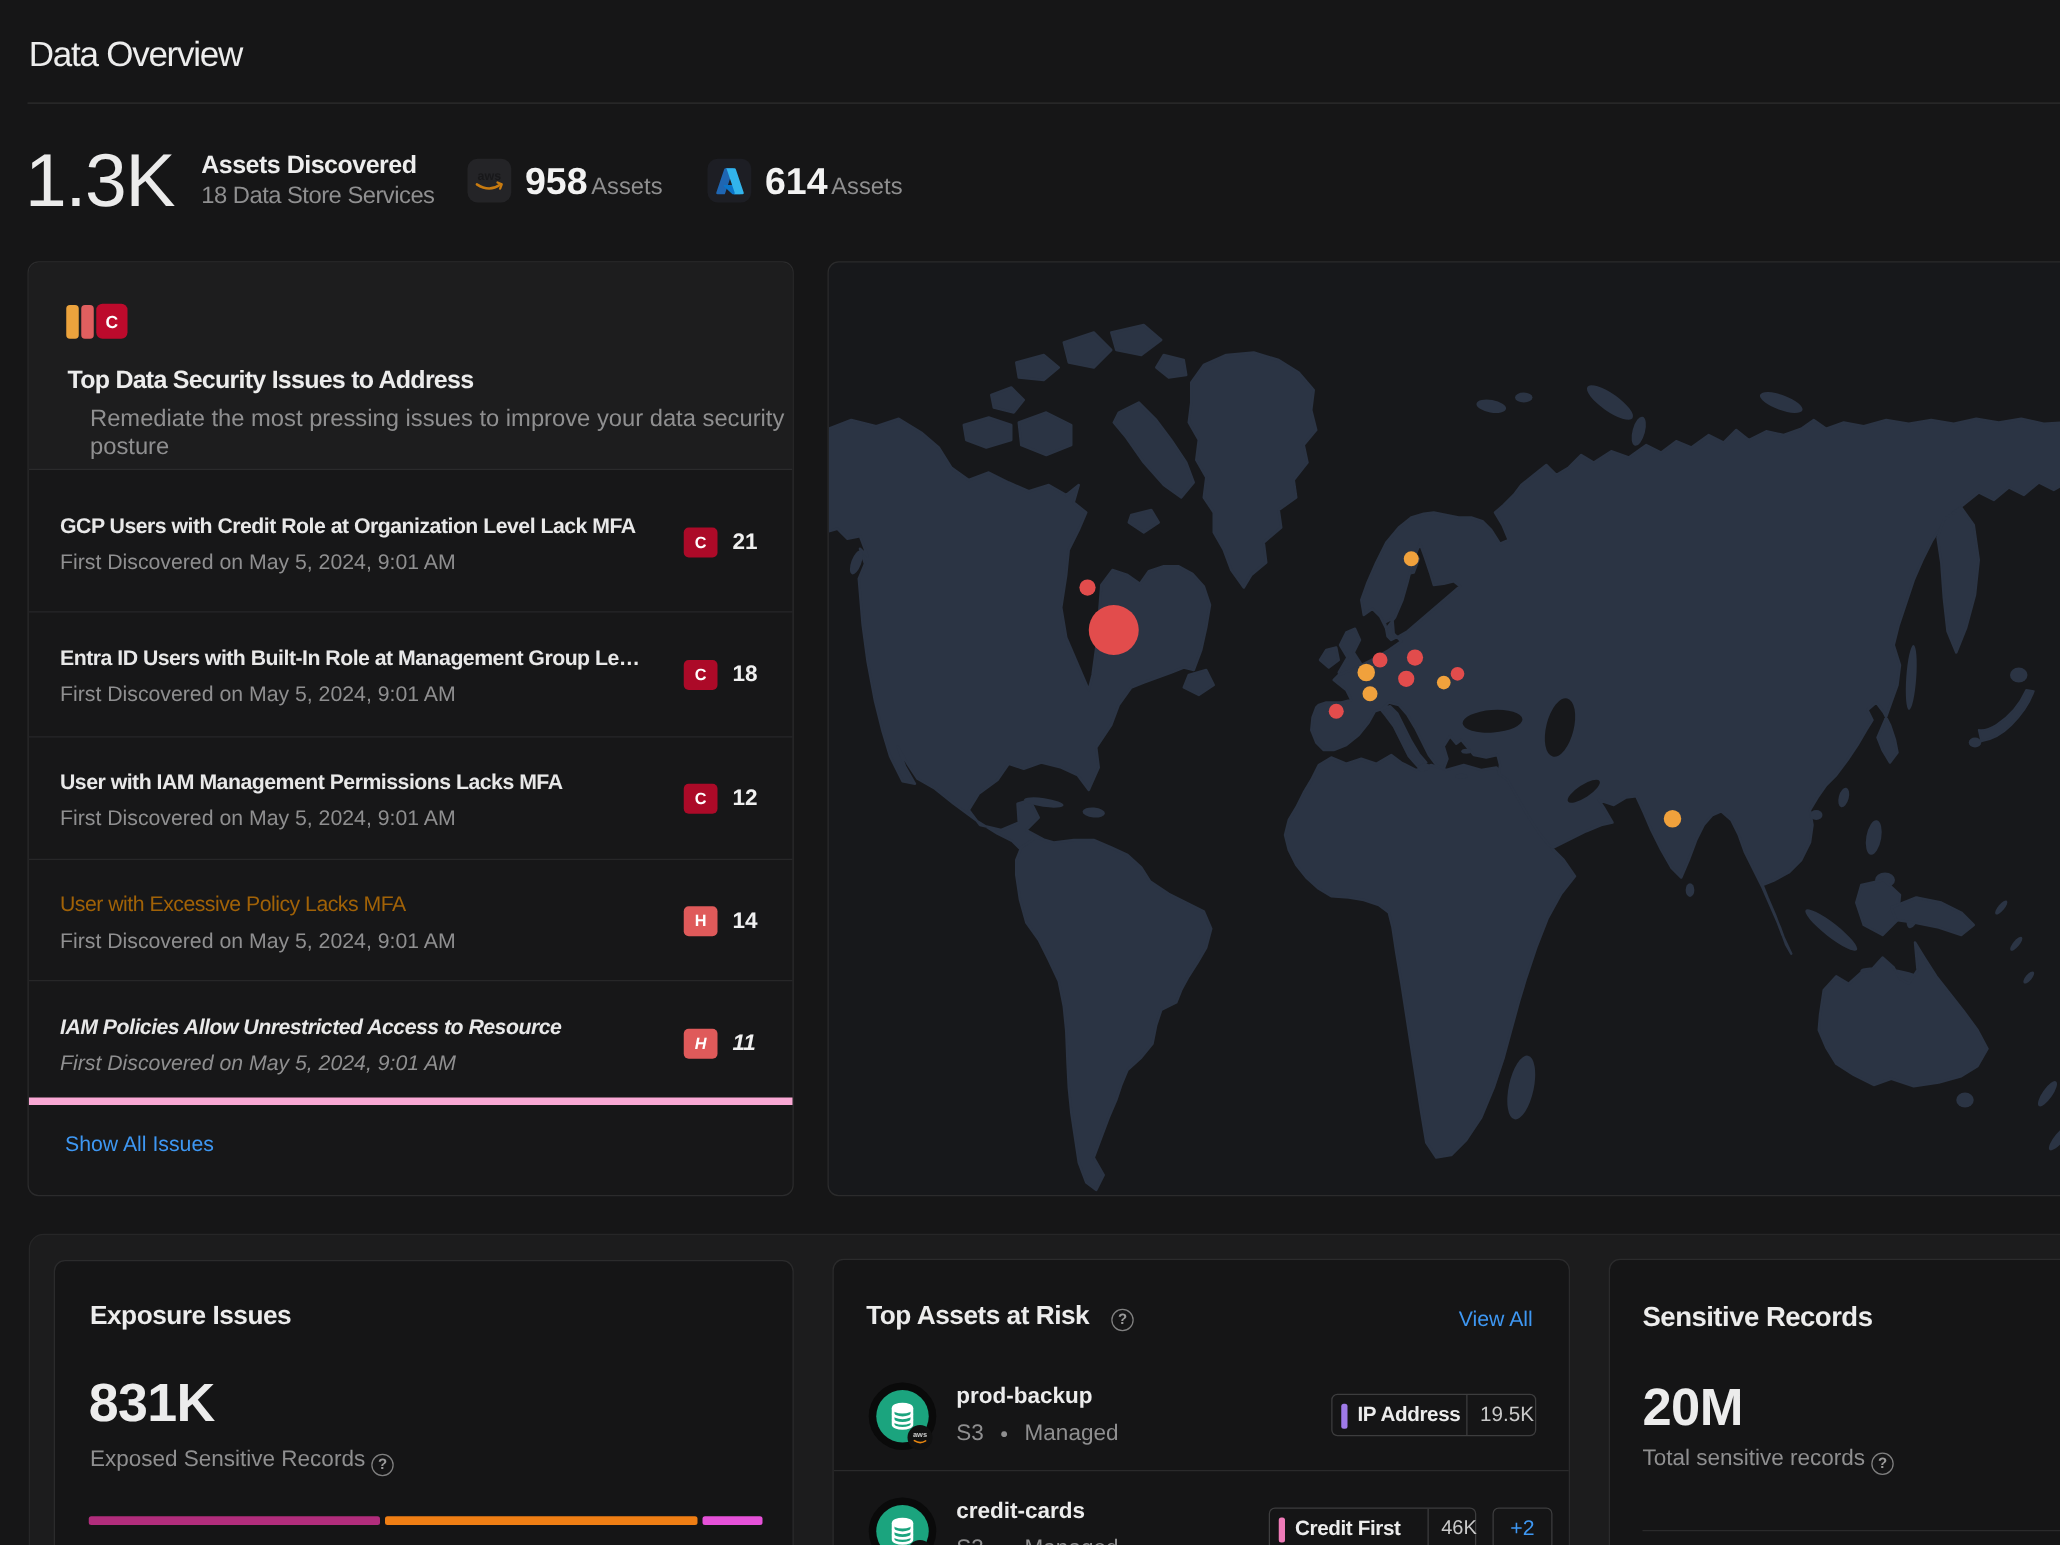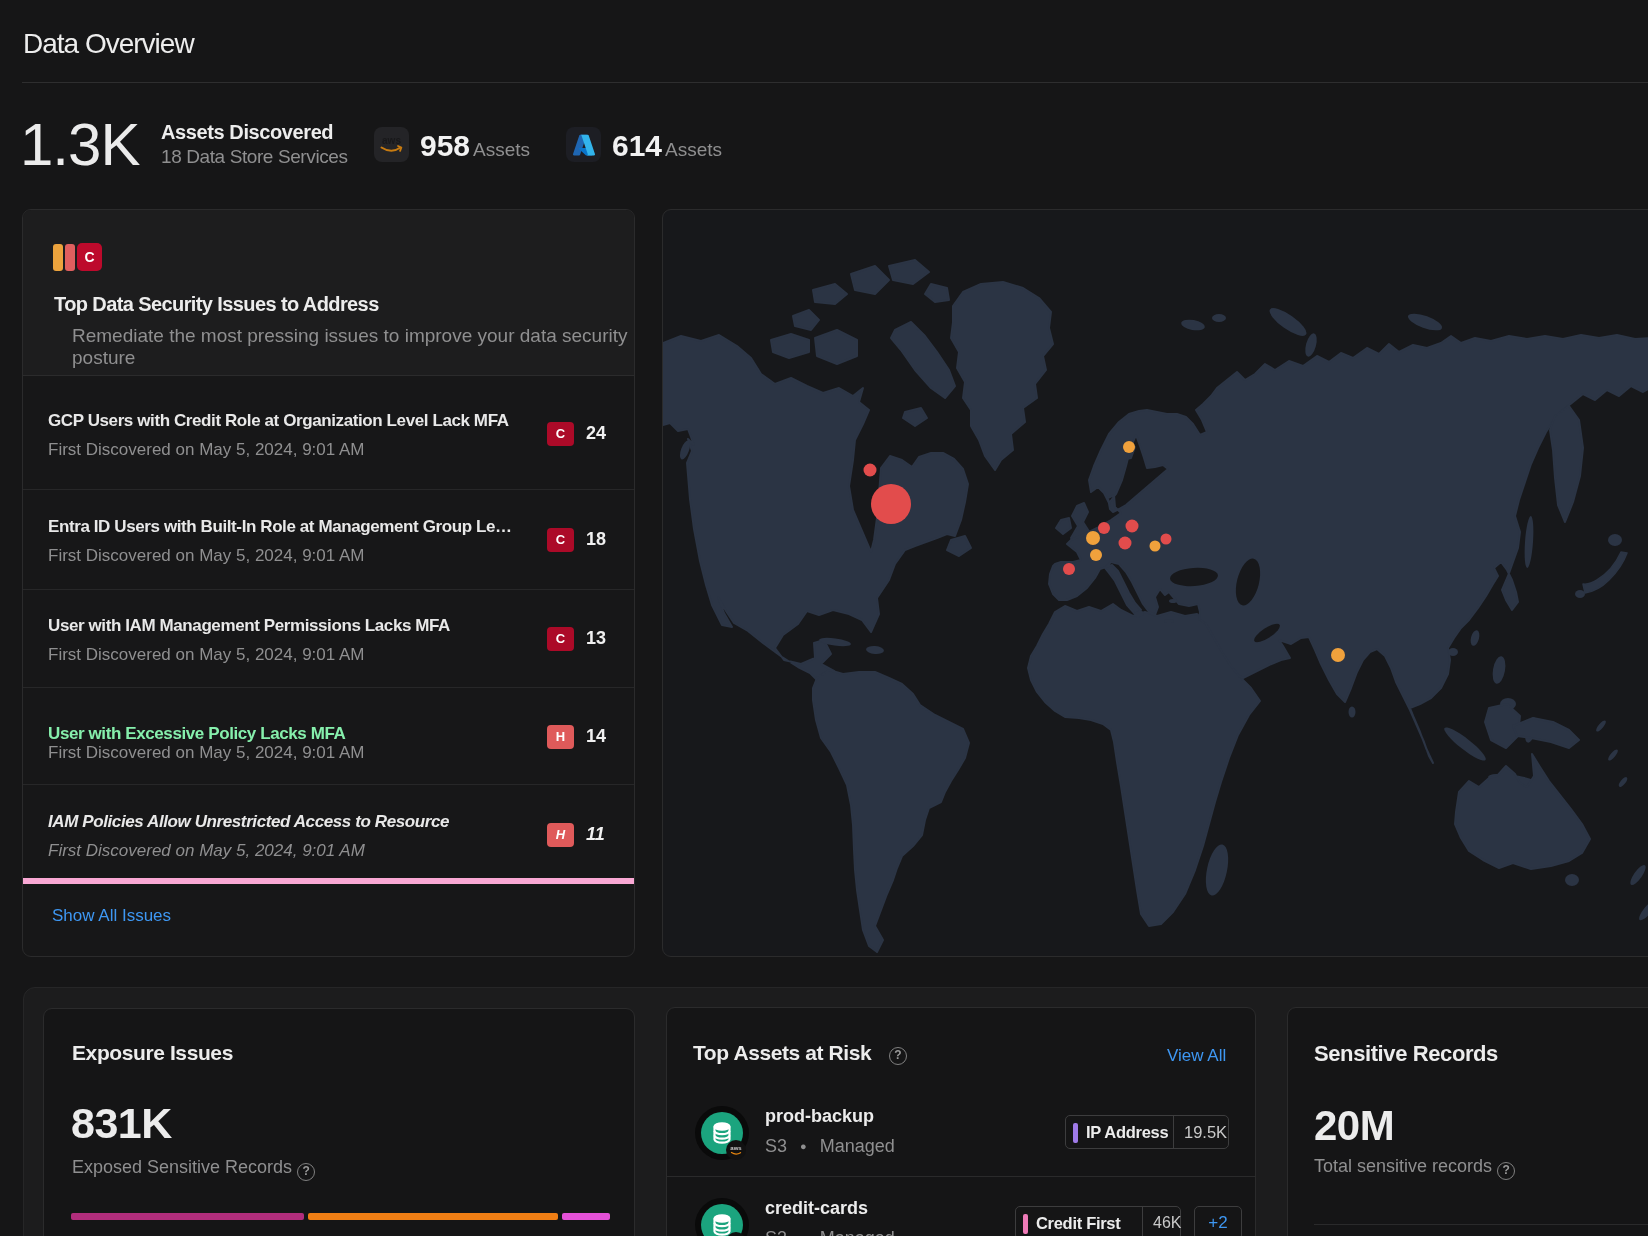--- a/index.html
+++ b/index.html
@@ -50,36 +50,36 @@
       <div class="abs" style="left:42px; top:34px; width:10px; height:27px; background:#e05f5f; border-radius:3px;"></div>
       <div class="abs" style="left:54px; top:33px; width:25px; height:28px; background:#bd0a2c; border-radius:5px; color:#fff; font-size:14px; font-weight:700; text-align:center; line-height:28px;">C</div>
       <div class="abs" style="left:31px; top:83px; font-size:20px; font-weight:700; color:#ececec; letter-spacing:-0.6px;">Top Data Security Issues to Address</div>
       <div class="abs gray" style="left:49px; top:115px; font-size:19px;">Remediate the most pressing issues to improve your data security posture</div>
     </div>
     <div class="issues">
         <div class="abs" style="left:0; top:167px; width:613px; height:113px; border-bottom:1px solid #272728;">
     <div class="abs" style="left:25px; top:33.5px; font-size:17px; font-weight:700; color:#e8e8e8; letter-spacing:-0.4px;">GCP Users with Credit Role at Organization Level Lack MFA</div>
     <div class="abs gray" style="left:25px; top:62.5px; font-size:17px;">First Discovered on May 5, 2024, 9:01 AM</div>
     <div class="abs" style="left:524px; top:44.5px; width:27px; height:24px; background:#ac0a28; border-radius:4px; color:#fff; font-size:13px; font-weight:700; text-align:center; line-height:24px;">C</div>
-    <div class="abs" style="left:563px; top:45.5px; font-size:18px; font-weight:700; color:#f0f0f0;">24</div>
+    <div class="abs" style="left:563px; top:45.5px; font-size:18px; font-weight:700; color:#f0f0f0;">21</div>
   </div>
         <div class="abs" style="left:0; top:280px; width:613px; height:100px; border-bottom:1px solid #272728;">
     <div class="abs" style="left:25px; top:27px; font-size:17px; font-weight:700; color:#e8e8e8; letter-spacing:-0.4px;">Entra ID Users with Built-In Role at Management Group Le…</div>
     <div class="abs gray" style="left:25px; top:56px; font-size:17px;">First Discovered on May 5, 2024, 9:01 AM</div>
     <div class="abs" style="left:524px; top:38px; width:27px; height:24px; background:#ac0a28; border-radius:4px; color:#fff; font-size:13px; font-weight:700; text-align:center; line-height:24px;">C</div>
     <div class="abs" style="left:563px; top:39px; font-size:18px; font-weight:700; color:#f0f0f0;">18</div>
   </div>
         <div class="abs" style="left:0; top:380px; width:613px; height:98px; border-bottom:1px solid #272728;">
     <div class="abs" style="left:25px; top:26px; font-size:17px; font-weight:700; color:#e8e8e8; letter-spacing:-0.4px;">User with IAM Management Permissions Lacks MFA</div>
     <div class="abs gray" style="left:25px; top:55px; font-size:17px;">First Discovered on May 5, 2024, 9:01 AM</div>
     <div class="abs" style="left:524px; top:37px; width:27px; height:24px; background:#ac0a28; border-radius:4px; color:#fff; font-size:13px; font-weight:700; text-align:center; line-height:24px;">C</div>
-    <div class="abs" style="left:563px; top:38px; font-size:18px; font-weight:700; color:#f0f0f0;">13</div>
+    <div class="abs" style="left:563px; top:38px; font-size:18px; font-weight:700; color:#f0f0f0;">12</div>
   </div>
         <div class="abs" style="left:0; top:478px; width:613px; height:97px; border-bottom:1px solid #272728;">
-    <div class="abs" style="left:25px; top:25.5px; font-size:17px; font-weight:700; color:#86efac; letter-spacing:-0.4px;margin-top:10px;">User with Excessive Policy Lacks MFA</div>
+    <div class="abs" style="left:25px; top:25.5px; font-size:17px; font-weight:400; color:#a16207; letter-spacing:-0.4px;">User with Excessive Policy Lacks MFA</div>
     <div class="abs gray" style="left:25px; top:54.5px; font-size:17px;">First Discovered on May 5, 2024, 9:01 AM</div>
     <div class="abs" style="left:524px; top:36.5px; width:27px; height:24px; background:#df5a5a; border-radius:4px; color:#fff; font-size:13px; font-weight:700; text-align:center; line-height:24px;">H</div>
     <div class="abs" style="left:563px; top:37.5px; font-size:18px; font-weight:700; color:#f0f0f0;">14</div>
   </div>
         <div class="abs" style="left:0; top:575px; width:613px; height:99px; border-bottom:6px solid #f9a8d4;font-style:italic;">
     <div class="abs" style="left:25px; top:26.5px; font-size:17px; font-weight:700; color:#e8e8e8; letter-spacing:-0.4px;">IAM Policies Allow Unrestricted Access to Resource</div>
     <div class="abs gray" style="left:25px; top:55.5px; font-size:17px;">First Discovered on May 5, 2024, 9:01 AM</div>
     <div class="abs" style="left:524px; top:37.5px; width:27px; height:24px; background:#df5a5a; border-radius:4px; color:#fff; font-size:13px; font-weight:700; text-align:center; line-height:24px;">H</div>
     <div class="abs" style="left:563px; top:38.5px; font-size:18px; font-weight:700; color:#f0f0f0;">11</div>
   </div>

